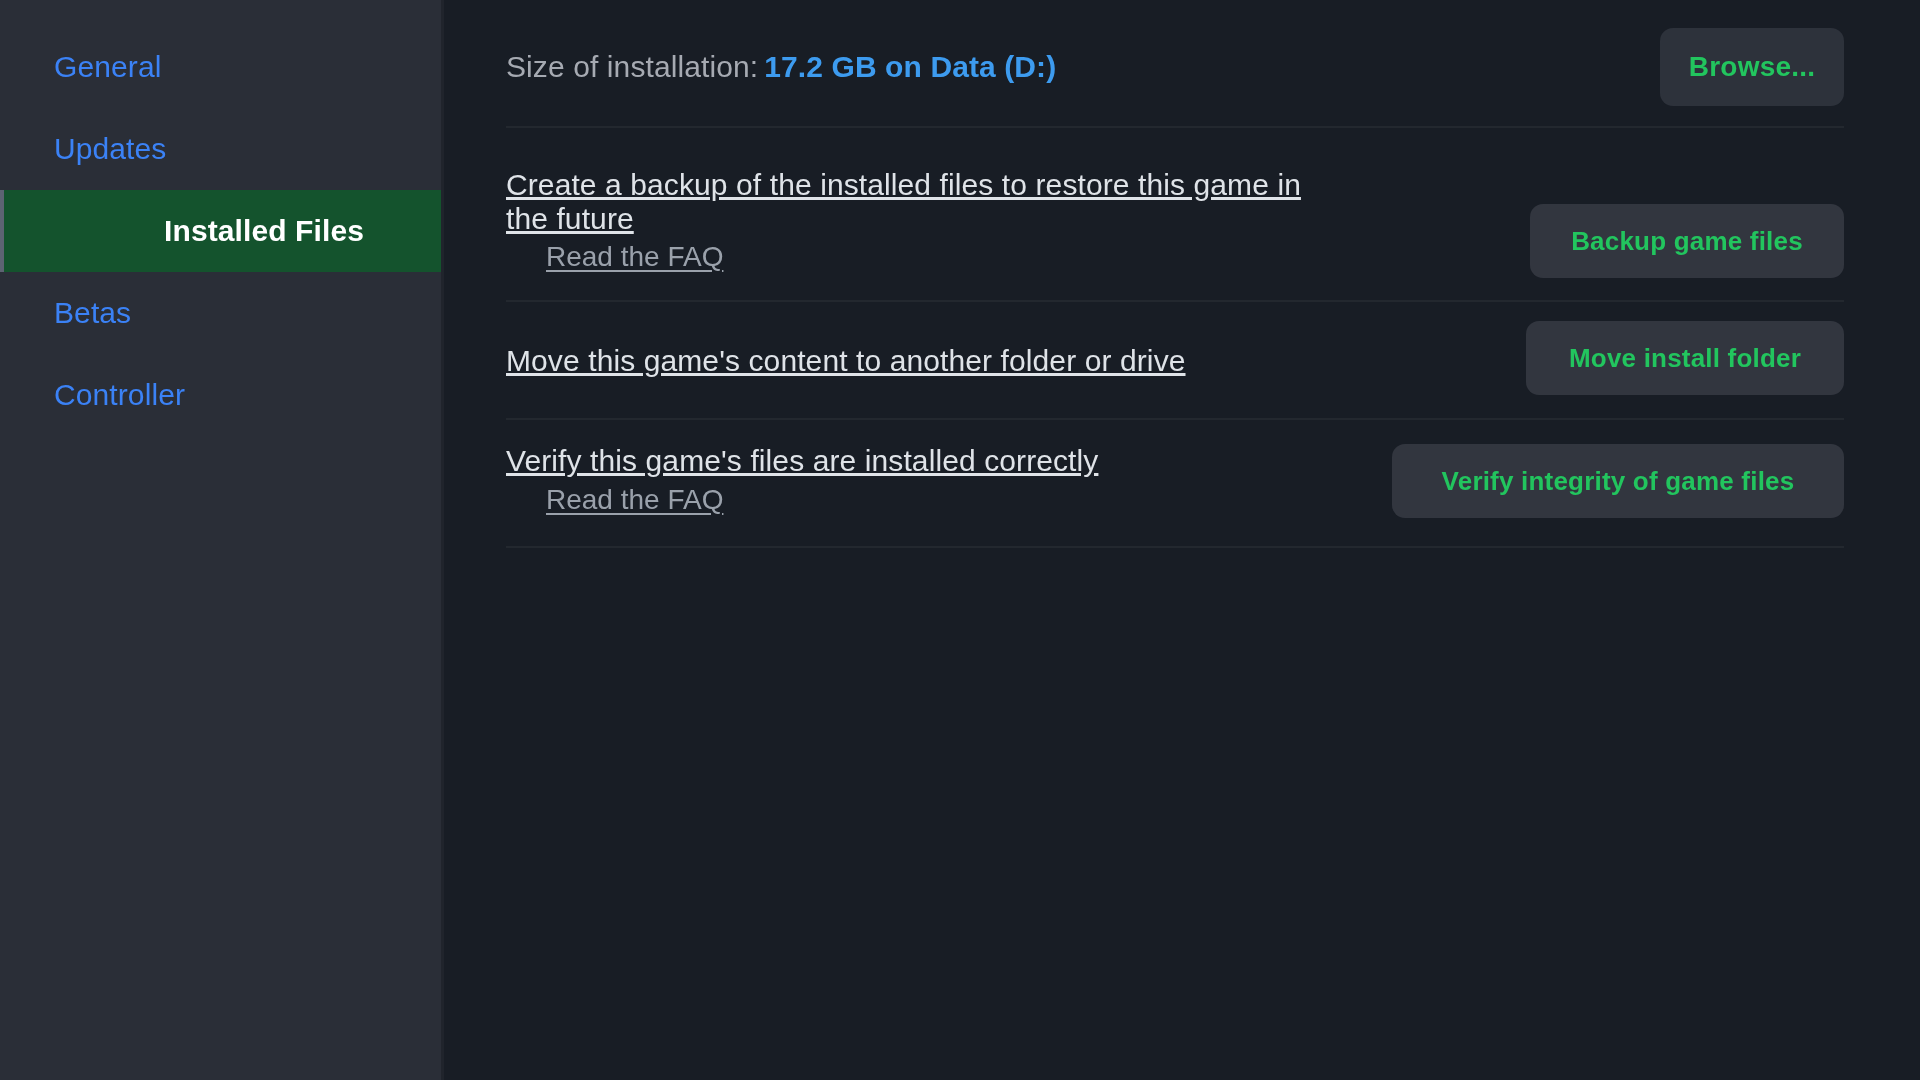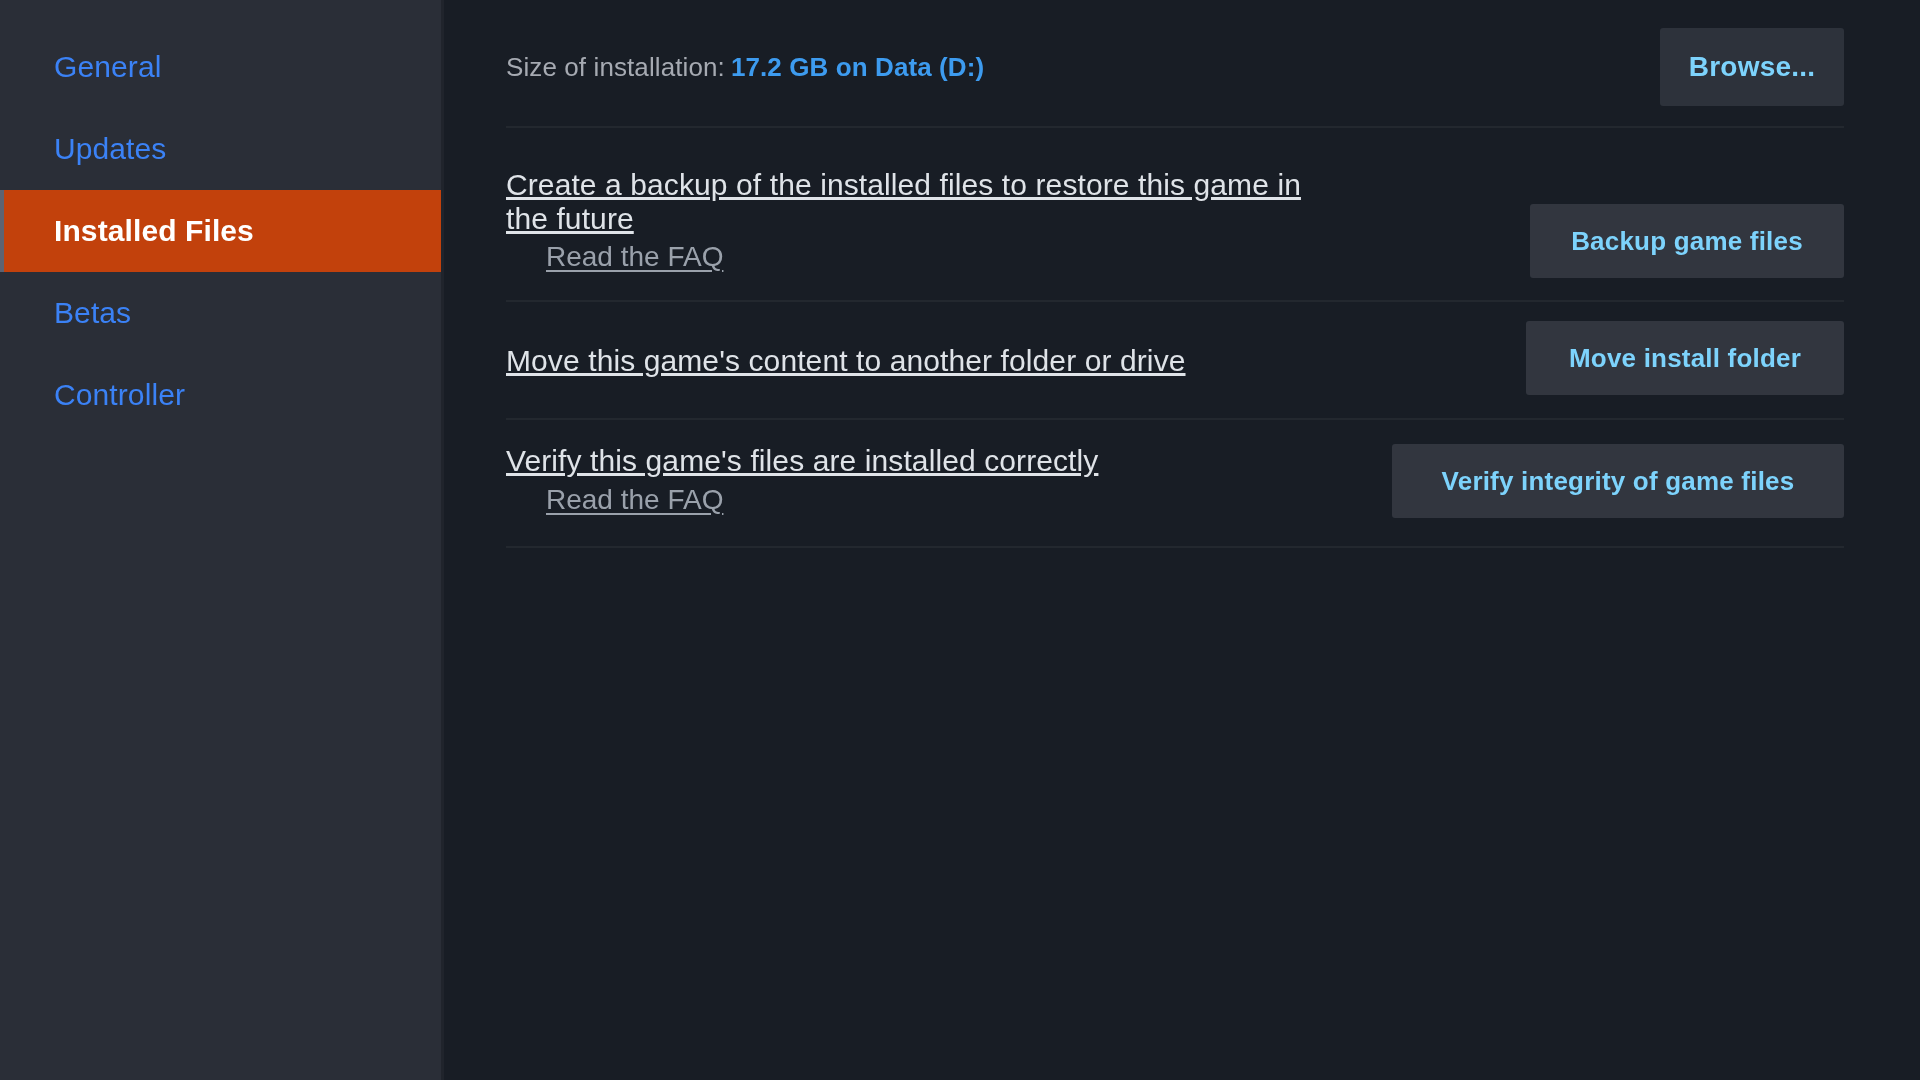--- a/index.html
+++ b/index.html
@@ -48,24 +48,25 @@
     padding-left: 54px;
     font-size: 30px;
     font-weight: 400;
     color: #3b82f6;
     letter-spacing: .1px;
     cursor: pointer;
     user-select: none;
   }
 
   .nav-item.selected {
-    background: #c2410c;
+    background: #14532d;
     color: #ffffff;
     font-weight: 700;
     width: 474px;
+    justify-content: center;
   }
 
   .nav-item.selected::before {
     content: "";
     position: absolute;
     left: 0; top: 0;
     width: 4px; height: 100%;
     background: #5d6372;
   }
 
@@ -87,38 +88,38 @@
   
   .size-row {
     display: flex;
     align-items: center;
     justify-content: space-between;
     height: 126px;
     padding-top: 8px;
   }
 
   .size-text {
-    font-size: 26px;
+    font-size: 30px;
     color: #a6aab2;
     letter-spacing: .1px;
     white-space: nowrap;
   }
 
   .size-value {
     color: #3d9bef;
     font-weight: 700;
     margin-left: 6px;
   }
 
   
   .btn {
     background: #32363f;
-    color: #7dd3fc;
+    color: #22c55e;
     border: none;
-    border-radius: 3px;
+    border-radius: 13px;
     font-family: "Liberation Sans", "DejaVu Sans", sans-serif;
     font-size: 26px;
     font-weight: 700;
     letter-spacing: .2px;
     padding: 0 26px;
     height: 74px;
     white-space: nowrap;
     cursor: pointer;
     display: inline-flex;
     align-items: center;

